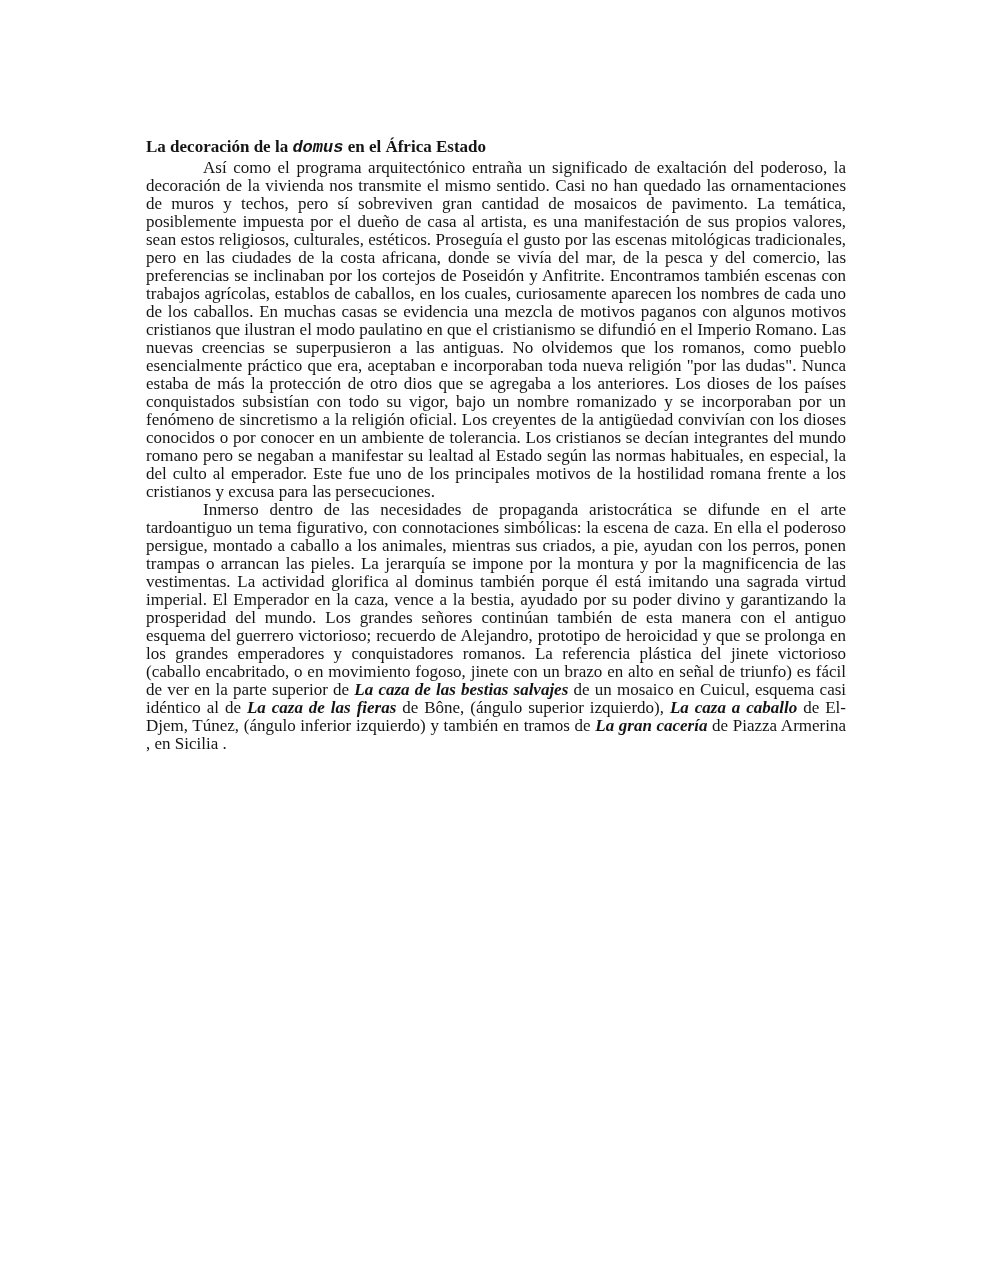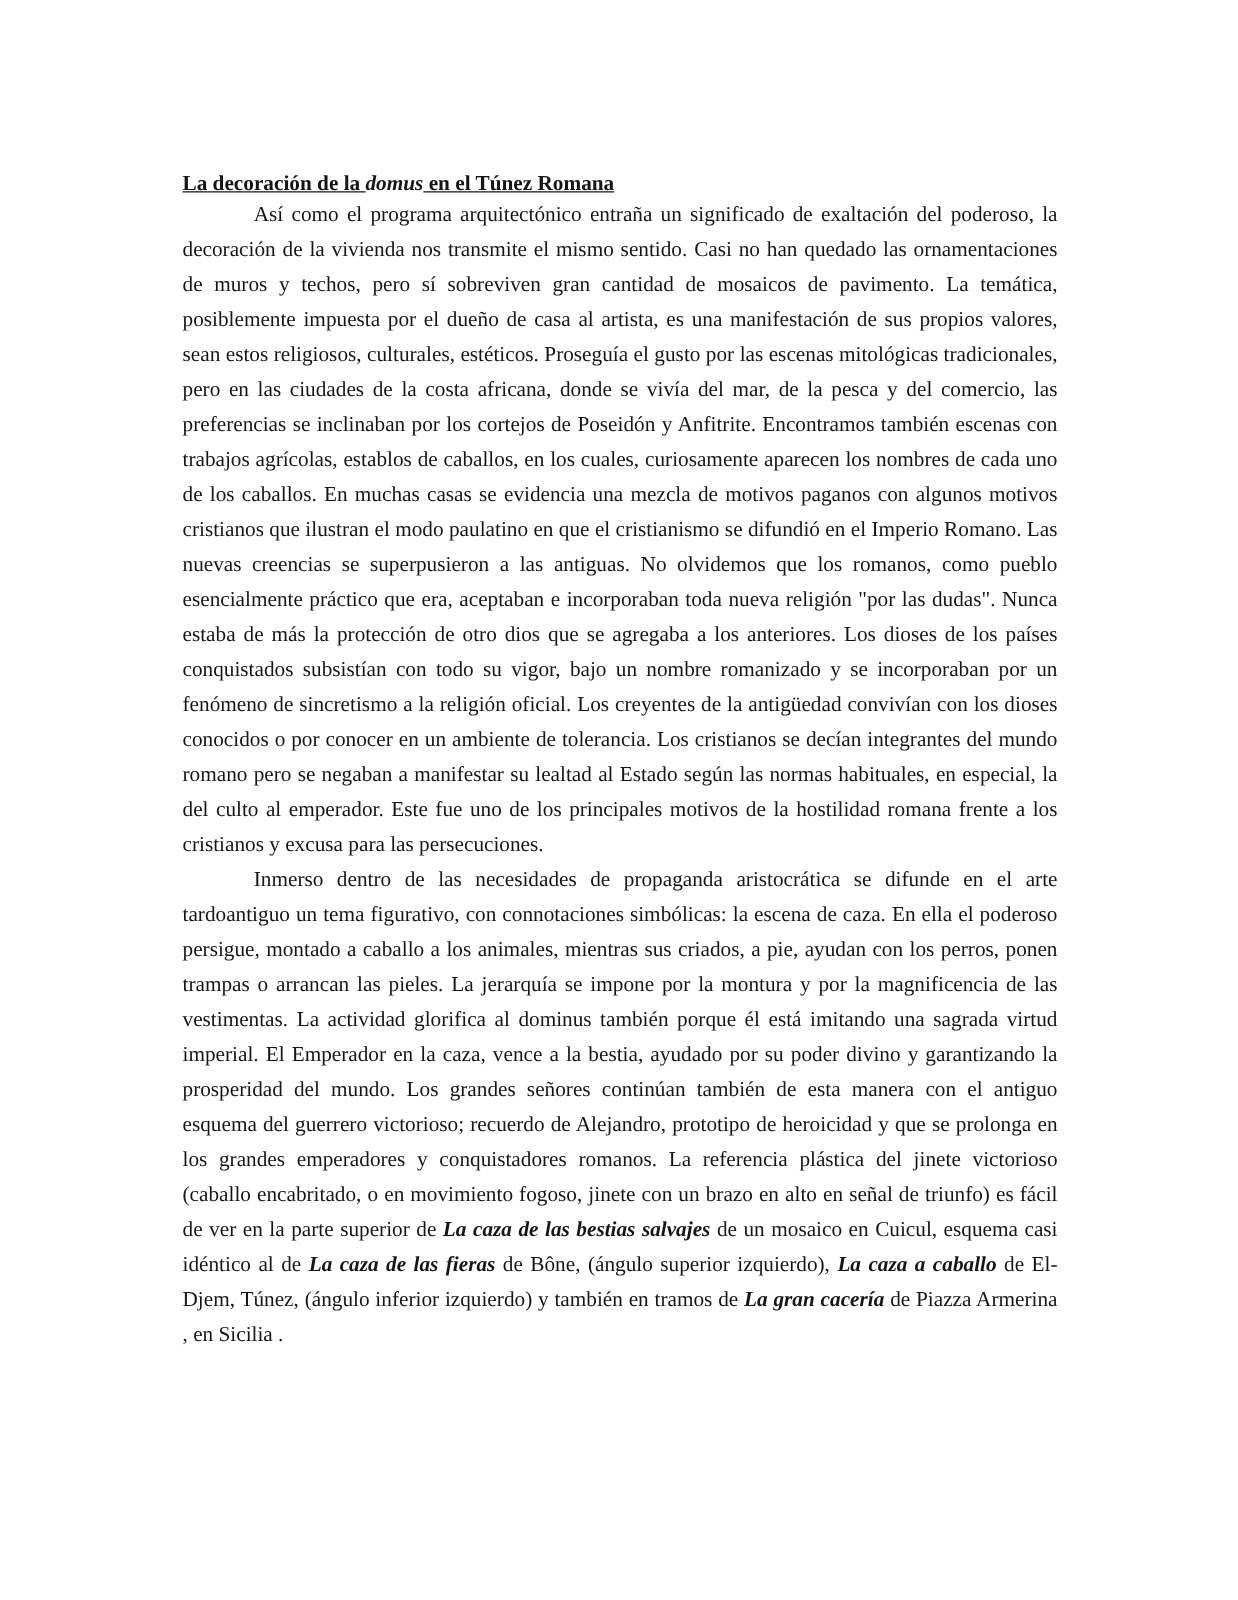--- a/index.html
+++ b/index.html
@@ -25,33 +25,33 @@
   .doc-title {
     margin: 0;
     font-size: 17px;
     line-height: 22px;
     font-weight: normal;
     text-align: left;
   }
   .para {
     margin: 0;
     font-size: 17px;
-    line-height: 28px;
+    line-height: 18px;
     text-align: justify;
     text-indent: 57px;
   }
   .run.normal { font-weight: normal; font-style: normal; }
   .run.italic { font-style: italic; font-weight: bold; }
-  .run.bold { font-weight: bold; text-decoration: underline; }
-  .run.bold-italic { font-weight: bold; font-style: italic; }
+  .run.bold { font-weight: bold; }
+  .run.bold-italic { font-weight: bold; font-style: italic; font-family: Liberation Mono, monospace; }
 </style>
 </head>
 <body>
 
 <div class="page">
   <div class="content">
-    <h1 class="doc-title"><span class="run bold">La decoración de la </span><span class="run bold-italic">domus</span><span class="run bold"> en el Túnez Romana</span></h1>
+    <h1 class="doc-title"><span class="run bold">La decoración de la </span><span class="run bold-italic">domus</span><span class="run bold"> en el África Estado</span></h1>
     <div>
         <p class="para"><span class="run normal">Así como el programa arquitectónico entraña un significado de exaltación del poderoso, la decoración de la vivienda nos transmite el mismo sentido. Casi no han quedado las ornamentaciones de muros y techos, pero sí sobreviven gran cantidad de mosaicos de pavimento. La temática, posiblemente impuesta por el dueño de casa al artista, es una manifestación de sus propios valores, sean estos religiosos, culturales, estéticos. Proseguía el gusto por las escenas mitológicas tradicionales, pero en las ciudades de la costa africana, donde se vivía del mar, de la pesca y del comercio, las preferencias se inclinaban por los cortejos de Poseidón y Anfitrite. Encontramos también escenas con trabajos agrícolas, establos de caballos, en los cuales, curiosamente aparecen los nombres de cada uno de los caballos. En muchas casas se evidencia una mezcla de motivos paganos con algunos motivos cristianos que ilustran el modo paulatino en que el cristianismo se difundió en el Imperio Romano. Las nuevas creencias se superpusieron a las antiguas. No olvidemos que los romanos, como pueblo esencialmente práctico que era, aceptaban e incorporaban toda nueva religión "por las dudas". Nunca estaba de más la protección de otro dios que se agregaba a los anteriores. Los dioses de los países conquistados subsistían con todo su vigor, bajo un nombre romanizado y se incorporaban por un fenómeno de sincretismo a la religión oficial. Los creyentes de la antigüedad convivían con los dioses conocidos o por conocer en un ambiente de tolerancia. Los cristianos se decían integrantes del mundo romano pero se negaban a manifestar su lealtad al Estado según las normas habituales, en especial, la del culto al emperador. Este fue uno de los principales motivos de la hostilidad romana frente a los cristianos y excusa para las persecuciones.</span></p>
         <p class="para"><span class="run normal">Inmerso dentro de las necesidades de propaganda aristocrática se difunde en el arte tardoantiguo un tema figurativo, con connotaciones simbólicas: la escena de caza. En ella el poderoso persigue, montado a caballo a los animales, mientras sus criados, a pie, ayudan con los perros, ponen trampas o arrancan las pieles. La jerarquía se impone por la montura y por la magnificencia de las vestimentas. La actividad glorifica al dominus también porque él está imitando una sagrada virtud imperial. El Emperador en la caza, vence a la bestia, ayudado por su poder divino y garantizando la prosperidad del mundo. Los grandes señores continúan también de esta manera con el antiguo esquema del guerrero victorioso; recuerdo de Alejandro, prototipo de heroicidad y que se prolonga en los grandes emperadores y conquistadores romanos. La referencia plástica del jinete victorioso (caballo encabritado, o en movimiento fogoso, jinete con un brazo en alto en señal de triunfo) es fácil de ver en la parte superior de </span><span class="run italic">La caza de las bestias salvajes</span><span class="run normal"> de un mosaico en Cuicul, esquema casi idéntico al de </span><span class="run italic">La caza de las fieras</span><span class="run normal"> de Bône, (ángulo superior izquierdo), </span><span class="run italic">La caza a caballo</span><span class="run normal">  de El-Djem, Túnez, (ángulo inferior izquierdo) y también en tramos de  </span><span class="run italic">La gran cacería</span><span class="run normal"> de Piazza Armerina , en Sicilia .</span></p>
       </div>
   </div>
 </div>
 
 </body></html>

